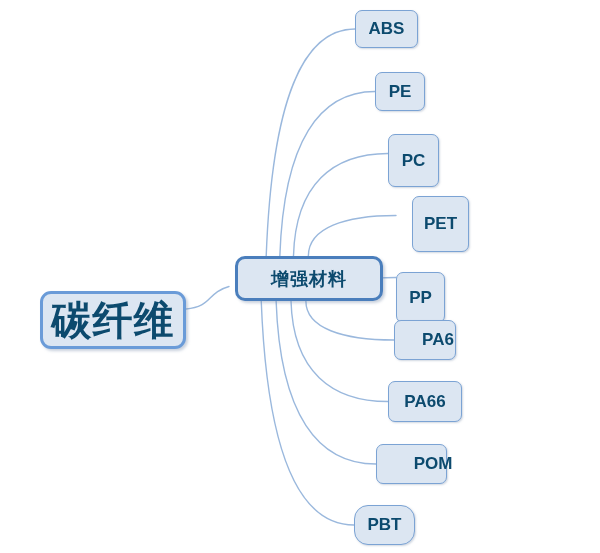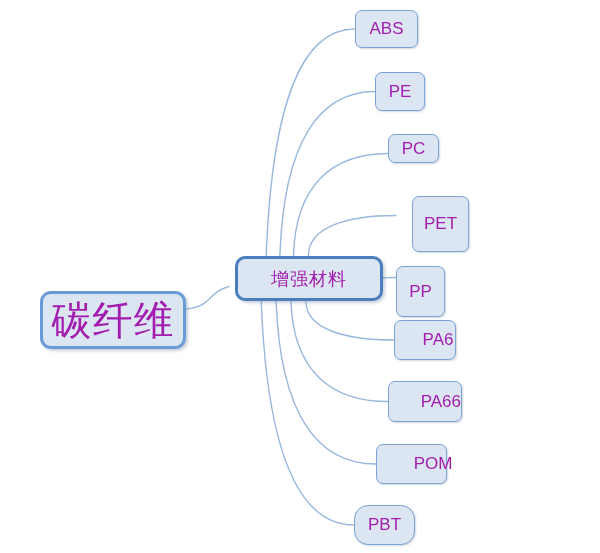--- a/index.html
+++ b/index.html
@@ -27,24 +27,25 @@
   }
   .node {
     position: absolute;
     box-sizing: border-box;
     display: flex;
     align-items: center;
     justify-content: center;
     background: #dce6f2;
     border: 1px solid #7ba3d4;
     border-radius: 7px;
-    color: #a21caf;
+    color: #0c4a6e;
     white-space: nowrap;
     z-index: 2;
     box-shadow: 1px 1px 2px rgba(120,140,170,0.35);
+    font-weight: bold;
   }
   .node.leaf {
     font-size: 17px;
     border-radius: 7px;
   }
   .node.root {
     border: 3px solid #6a9bd8;
     border-radius: 11px;
     font-size: 40px;
     letter-spacing: 1px;
@@ -82,33 +83,33 @@
       </div>
       <div class="node center" style="left: 229px; top: 256px; width: 148px; height: 45px; margin-left: 6px;">
         <span>增强材料</span>
       </div>
       <div class="node leaf" style="left: 355px; top: 10px; width: 63px; height: 38px;">
         <span>ABS</span>
       </div>
       <div class="node leaf" style="left: 375px; top: 72px; width: 50px; height: 39px;">
         <span>PE</span>
       </div>
-      <div class="node leaf" style="left: 388px; top: 134px; width: 51px; height: 29px;">
+      <div class="node leaf" style="left: 388px; top: 134px; width: 51px; height: 53px;">
         <span>PC</span>
       </div>
       <div class="node leaf" style="left: 396px; top: 196px; width: 57px; height: 56px; margin-left: 16px;">
         <span>PET</span>
       </div>
-      <div class="node leaf" style="left: 396px; top: 266px; width: 49px; height: 51px;">
+      <div class="node leaf" style="left: 396px; top: 272px; width: 49px; height: 51px;">
         <span>PP</span>
       </div>
       <div class="node leaf" style="left: 394px; top: 320px; width: 62px; height: 40px; padding-left: 26px;">
         <span>PA6</span>
       </div>
-      <div class="node leaf" style="left: 388px; top: 381px; width: 74px; height: 41px; justify-content: flex-end;">
+      <div class="node leaf" style="left: 388px; top: 381px; width: 74px; height: 41px;">
         <span>PA66</span>
       </div>
       <div class="node leaf" style="left: 376px; top: 444px; width: 71px; height: 40px; padding-left: 43px;">
         <span>POM</span>
       </div>
       <div class="node leaf" style="left: 354px; top: 505px; width: 61px; height: 40px; border-radius: 14px;">
         <span>PBT</span>
       </div>
     </div>
 

